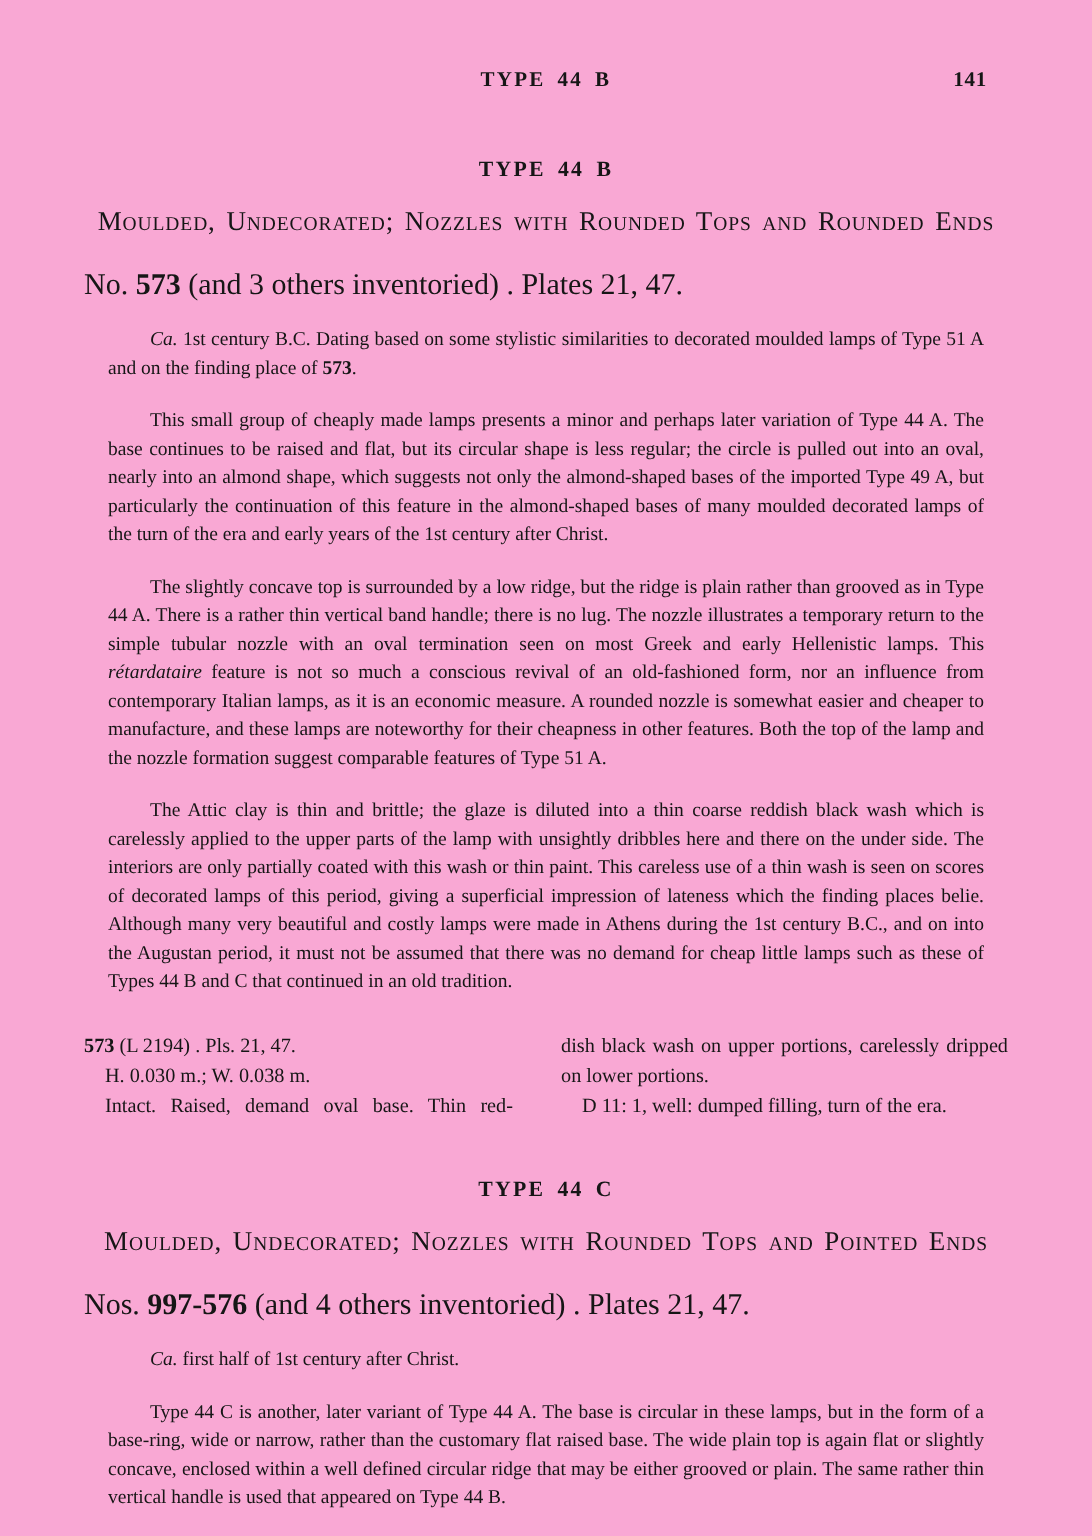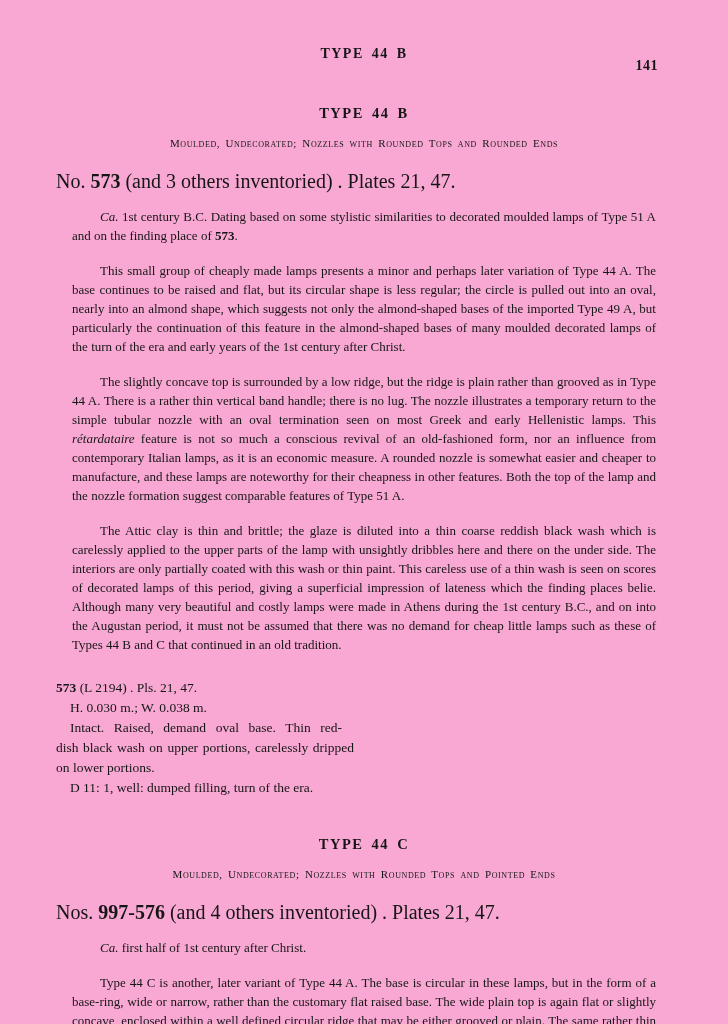--- a/index.html
+++ b/index.html
@@ -25,39 +25,39 @@
     text-align: center;
     font-size: 14px;
     font-weight: bold;
     letter-spacing: 1.5px;
     word-spacing: 3px;
     height: 17px;
   }
   .rh-page {
     position: absolute;
     right: 14px;
-    top: 12px;
+    top: 0;
     letter-spacing: 0.5px;
     font-weight: bold;
   }
   
   .section-title {
     margin: 0;
     text-align: center;
     font-size: 14.5px;
     font-weight: bold;
     letter-spacing: 1.5px;
     word-spacing: 3px;
   }
   .title-b { margin-top: 42px; }
   .title-c { margin-top: 38px; }
   .section-subtitle {
     margin: 15px 0 0 0;
     text-align: center;
-    font-size: 11px;
+    font-size: 18px;
     font-weight: normal;
     font-variant: small-caps;
     letter-spacing: 0.6px;
     word-spacing: 2px;
   }
   
   .ref-line {
     margin: 23px 0 0 0;
     font-size: 20px;
     line-height: 19px;
@@ -71,21 +71,20 @@
   }
   .bold { font-weight: bold; }
   .ital { font-style: italic; }
   
   .entry {
     display: flex;
     justify-content: space-between;
     margin-top: 24px;
     font-size: 13.5px;
     line-height: 20px;
-    flex-direction: column;
   }
   .entry-col-left  { width: 286px; }
   .entry-col-right { width: 298px; }
   .entry p { margin: 0; }
   .entry-head { text-indent: 0; }
   .entry-indent { text-indent: 14px; }
   .entry-desc-left {
     text-indent: 14px;
     text-align: justify;
     text-align-last: justify;

